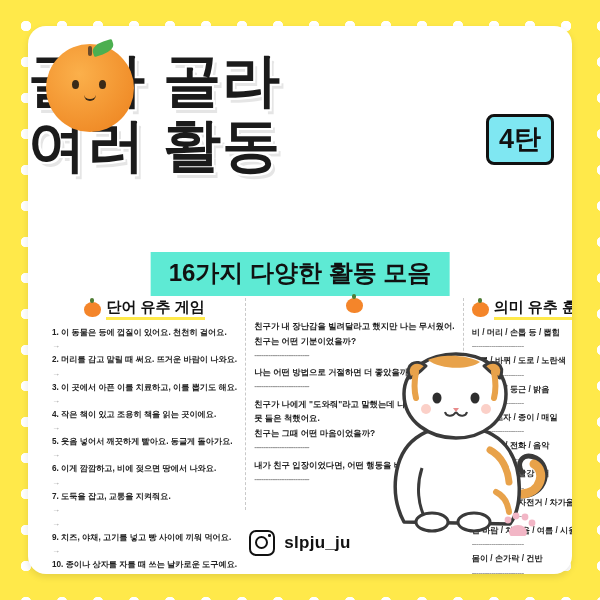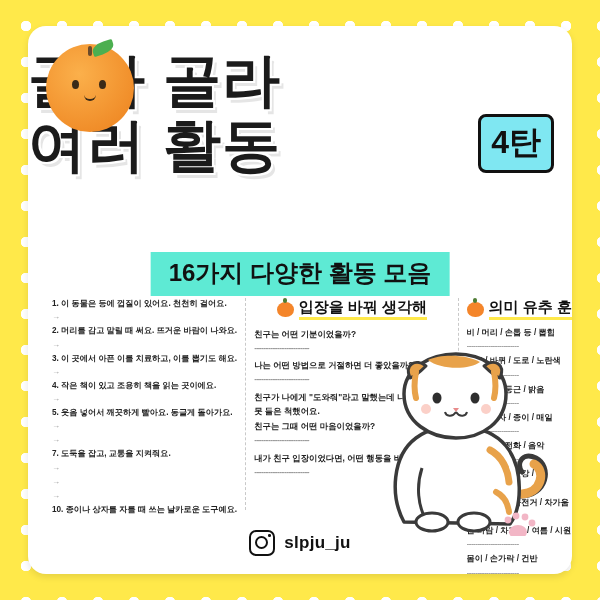--- a/index.html
+++ b/index.html
@@ -126,21 +126,21 @@
 
   
   .volume-badge {
     position: absolute;
     right: 18px;
     top: 88px;
     background: #7FE7F2;
     border: 3px solid #111;
     border-radius: 8px;
     padding: 4px 10px 5px;
-    font-size: 32px;
+    font-size: 27px;
     font-weight: bold;
     color: #111;
     z-index: 5;
   }
 
   
   .subtitle {
     position: absolute;
     left: 50%;
     transform: translateX(-50%);
@@ -305,44 +305,50 @@
     <div class="title-line">여러 활동</div>
   </div>
 
   <div class="volume-badge">4탄</div>
 
   <div class="subtitle">16가지 다양한 활동 모음</div>
 
   <div class="columns">
 
     <div class="col col1">
+      <div class="col-head">
+        <span class="pumpkin"></span>
+        <span class="htext">단어 유추 게임</span>
+      </div>
       <div class="line">1. 이 동물은 등에 껍질이 있어요. 천천히 걸어요.</div>
       <div class="line arrow">→</div>
       <div class="line">2. 머리를 감고 말릴 때 써요. 뜨거운 바람이 나와요.</div>
       <div class="line arrow">→</div>
       <div class="line">3. 이 곳에서 아픈 이를 치료하고, 이를 뽑기도 해요.</div>
       <div class="line arrow">→</div>
       <div class="line">4. 작은 책이 있고 조용히 책을 읽는 곳이에요.</div>
       <div class="line arrow">→</div>
       <div class="line">5. 웃음 넣어서 깨끗하게 빨아요. 동글게 돌아가요.</div>
       <div class="line arrow">→</div>
+      <div class="line">6. 이게 깜깜하고, 비에 젖으면 땅에서 나와요.</div>
       <div class="line arrow">→</div>
       <div class="line">7. 도둑을 잡고, 교통을 지켜줘요.</div>
       <div class="line arrow">→</div>
       <div class="line arrow">→</div>
+      <div class="line">9. 치즈, 야채, 고기를 넣고 빵 사이에 끼워 먹어요.</div>
       <div class="line arrow">→</div>
       <div class="line">10. 종이나 상자를 자를 때 쓰는 날카로운 도구예요.</div>
 
     </div>
 
     <div class="col col2">
       <div class="col-head">
         <span class="pumpkin"></span>
-        <span class="htext">입장을 바꿔 생각해</span>
       </div>
+      <div class="line">친구가 내 장난감을 빌려달라고 했지만 나는 무서웠어.</div>
       <div class="line"></div>
       <div class="line">친구는 어떤 기분이었을까?</div>
       <div class="line rule">------------------------</div>
       <div class="line"></div>
       <div class="line">나는 어떤 방법으로 거절하면 더 좋았을까?</div>
       <div class="line rule">------------------------</div>
       <div class="line"></div>
       <div class="line"></div>
       <div class="line">친구가 나에게 "도와줘"라고 말했는데 나는 귀찮아서</div>
       <div class="line">못 들은 척했어요.</div>

